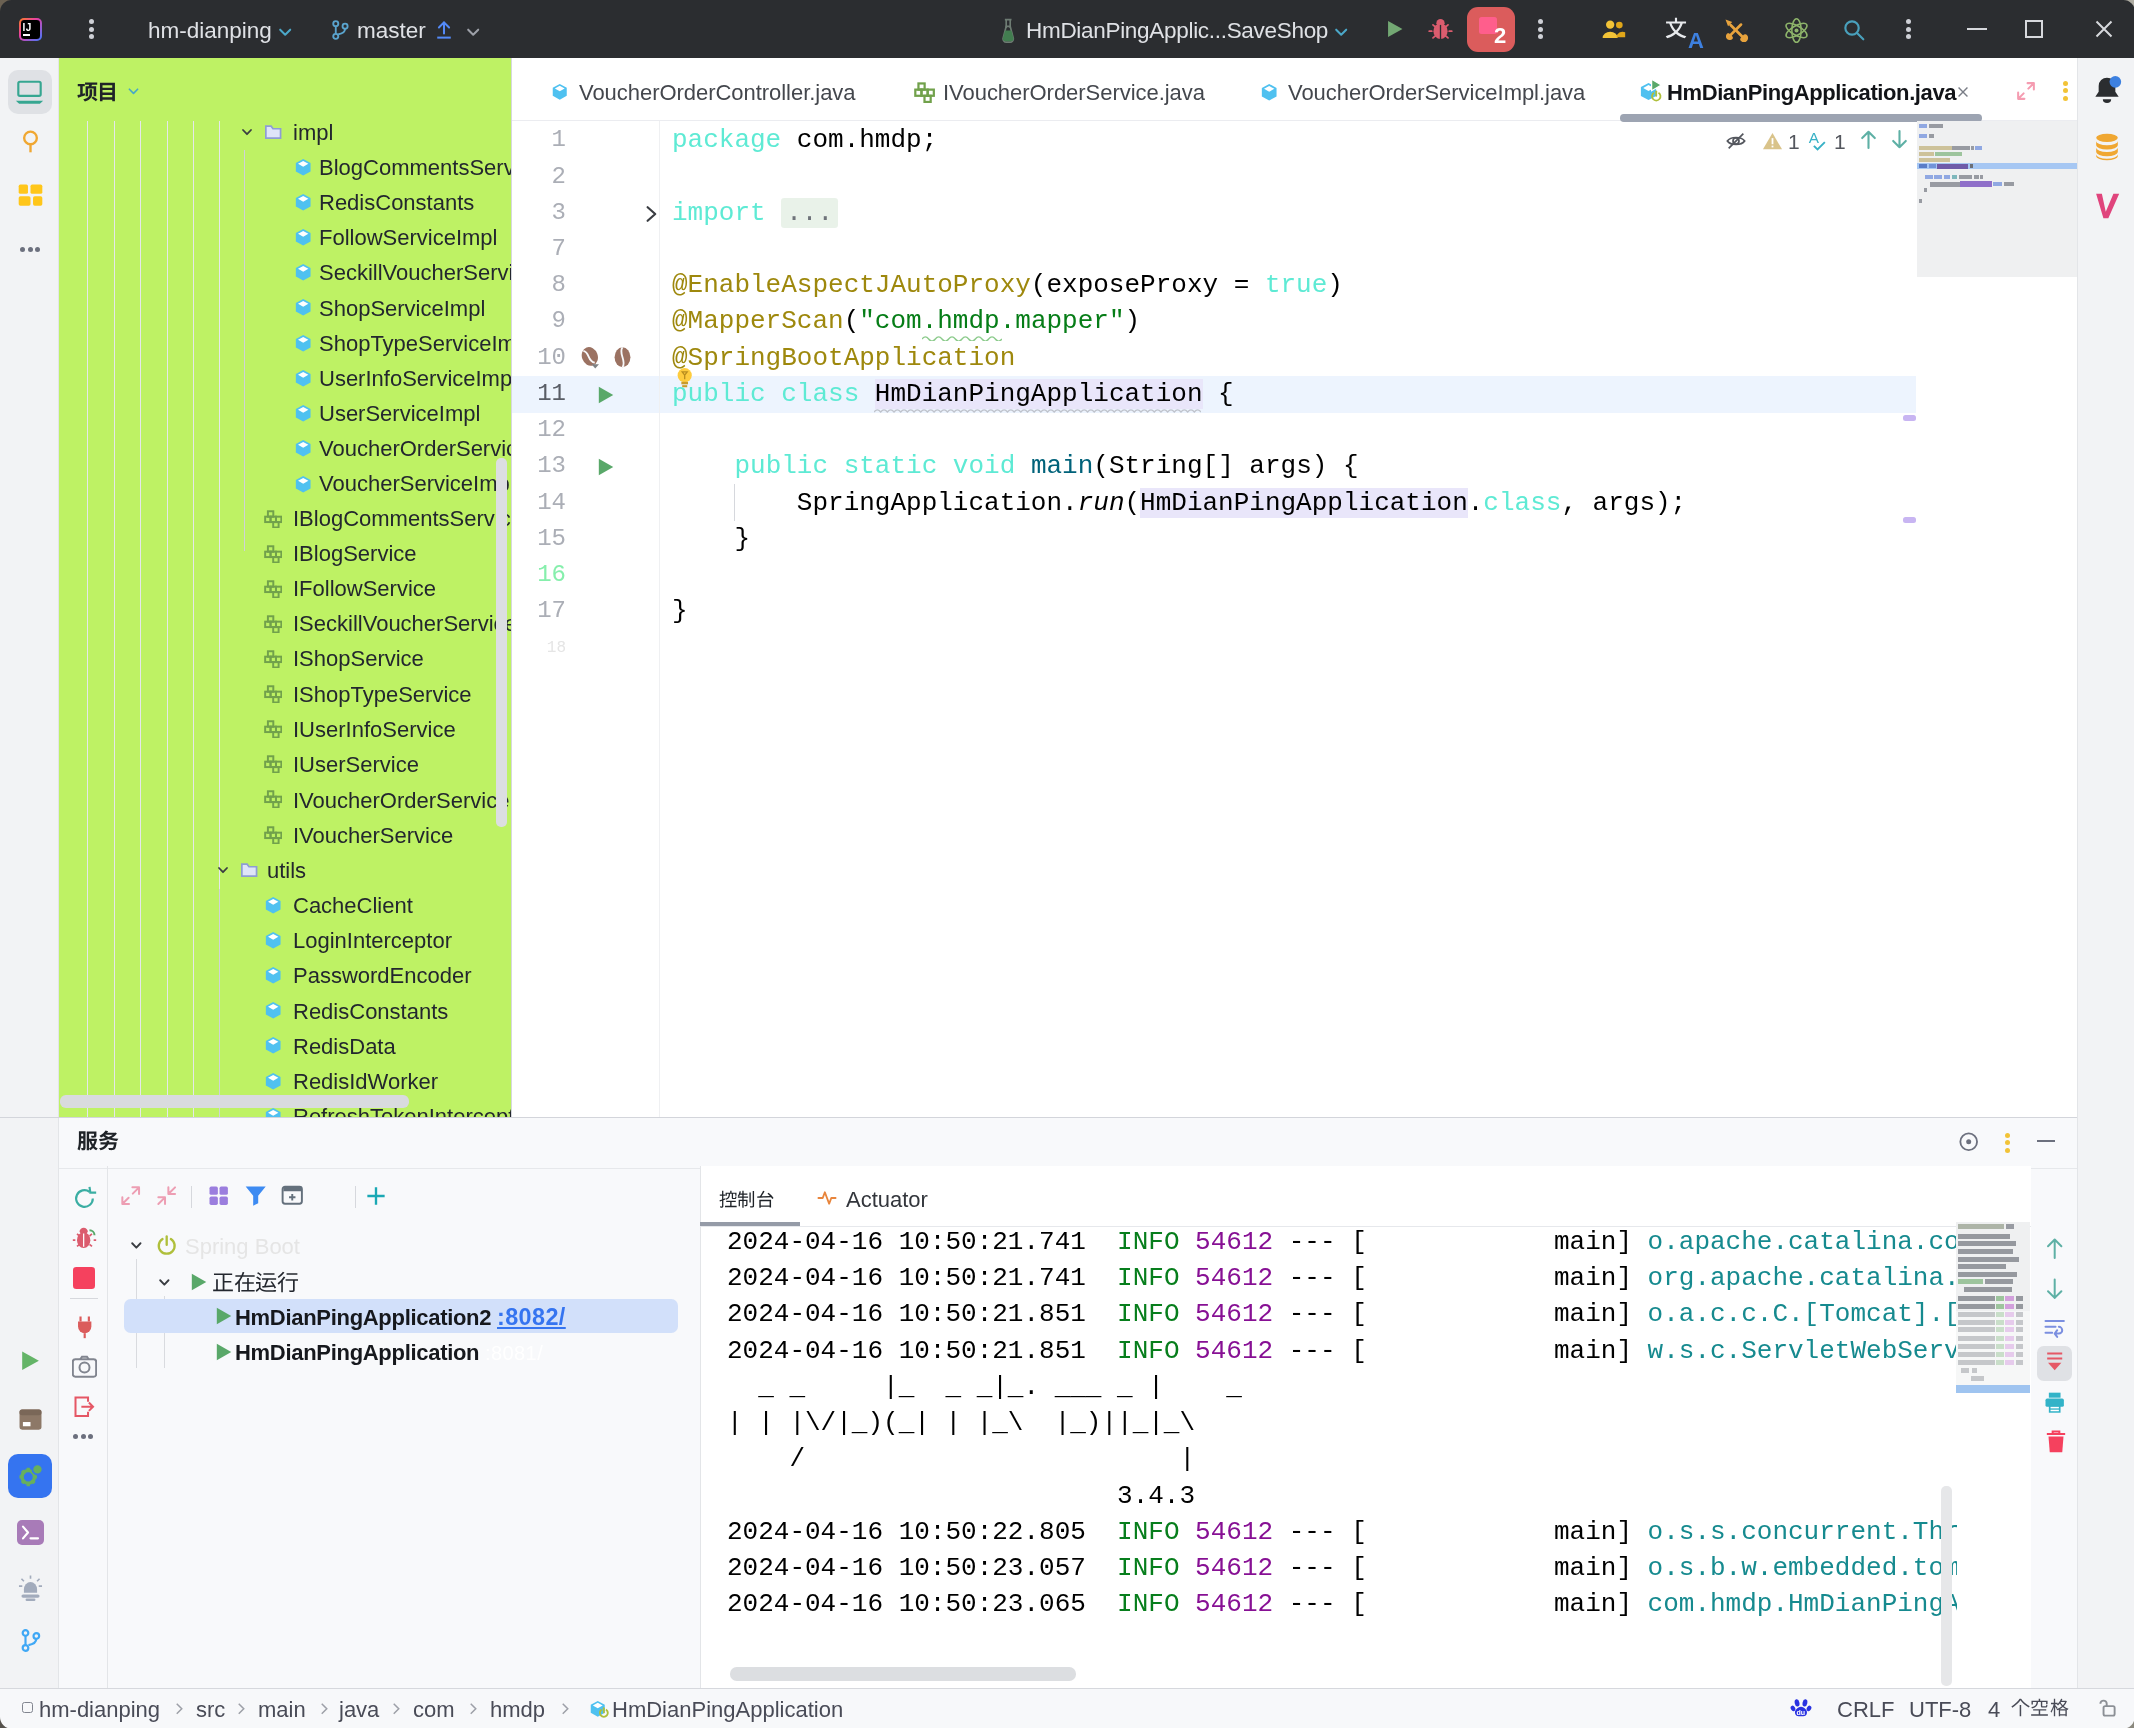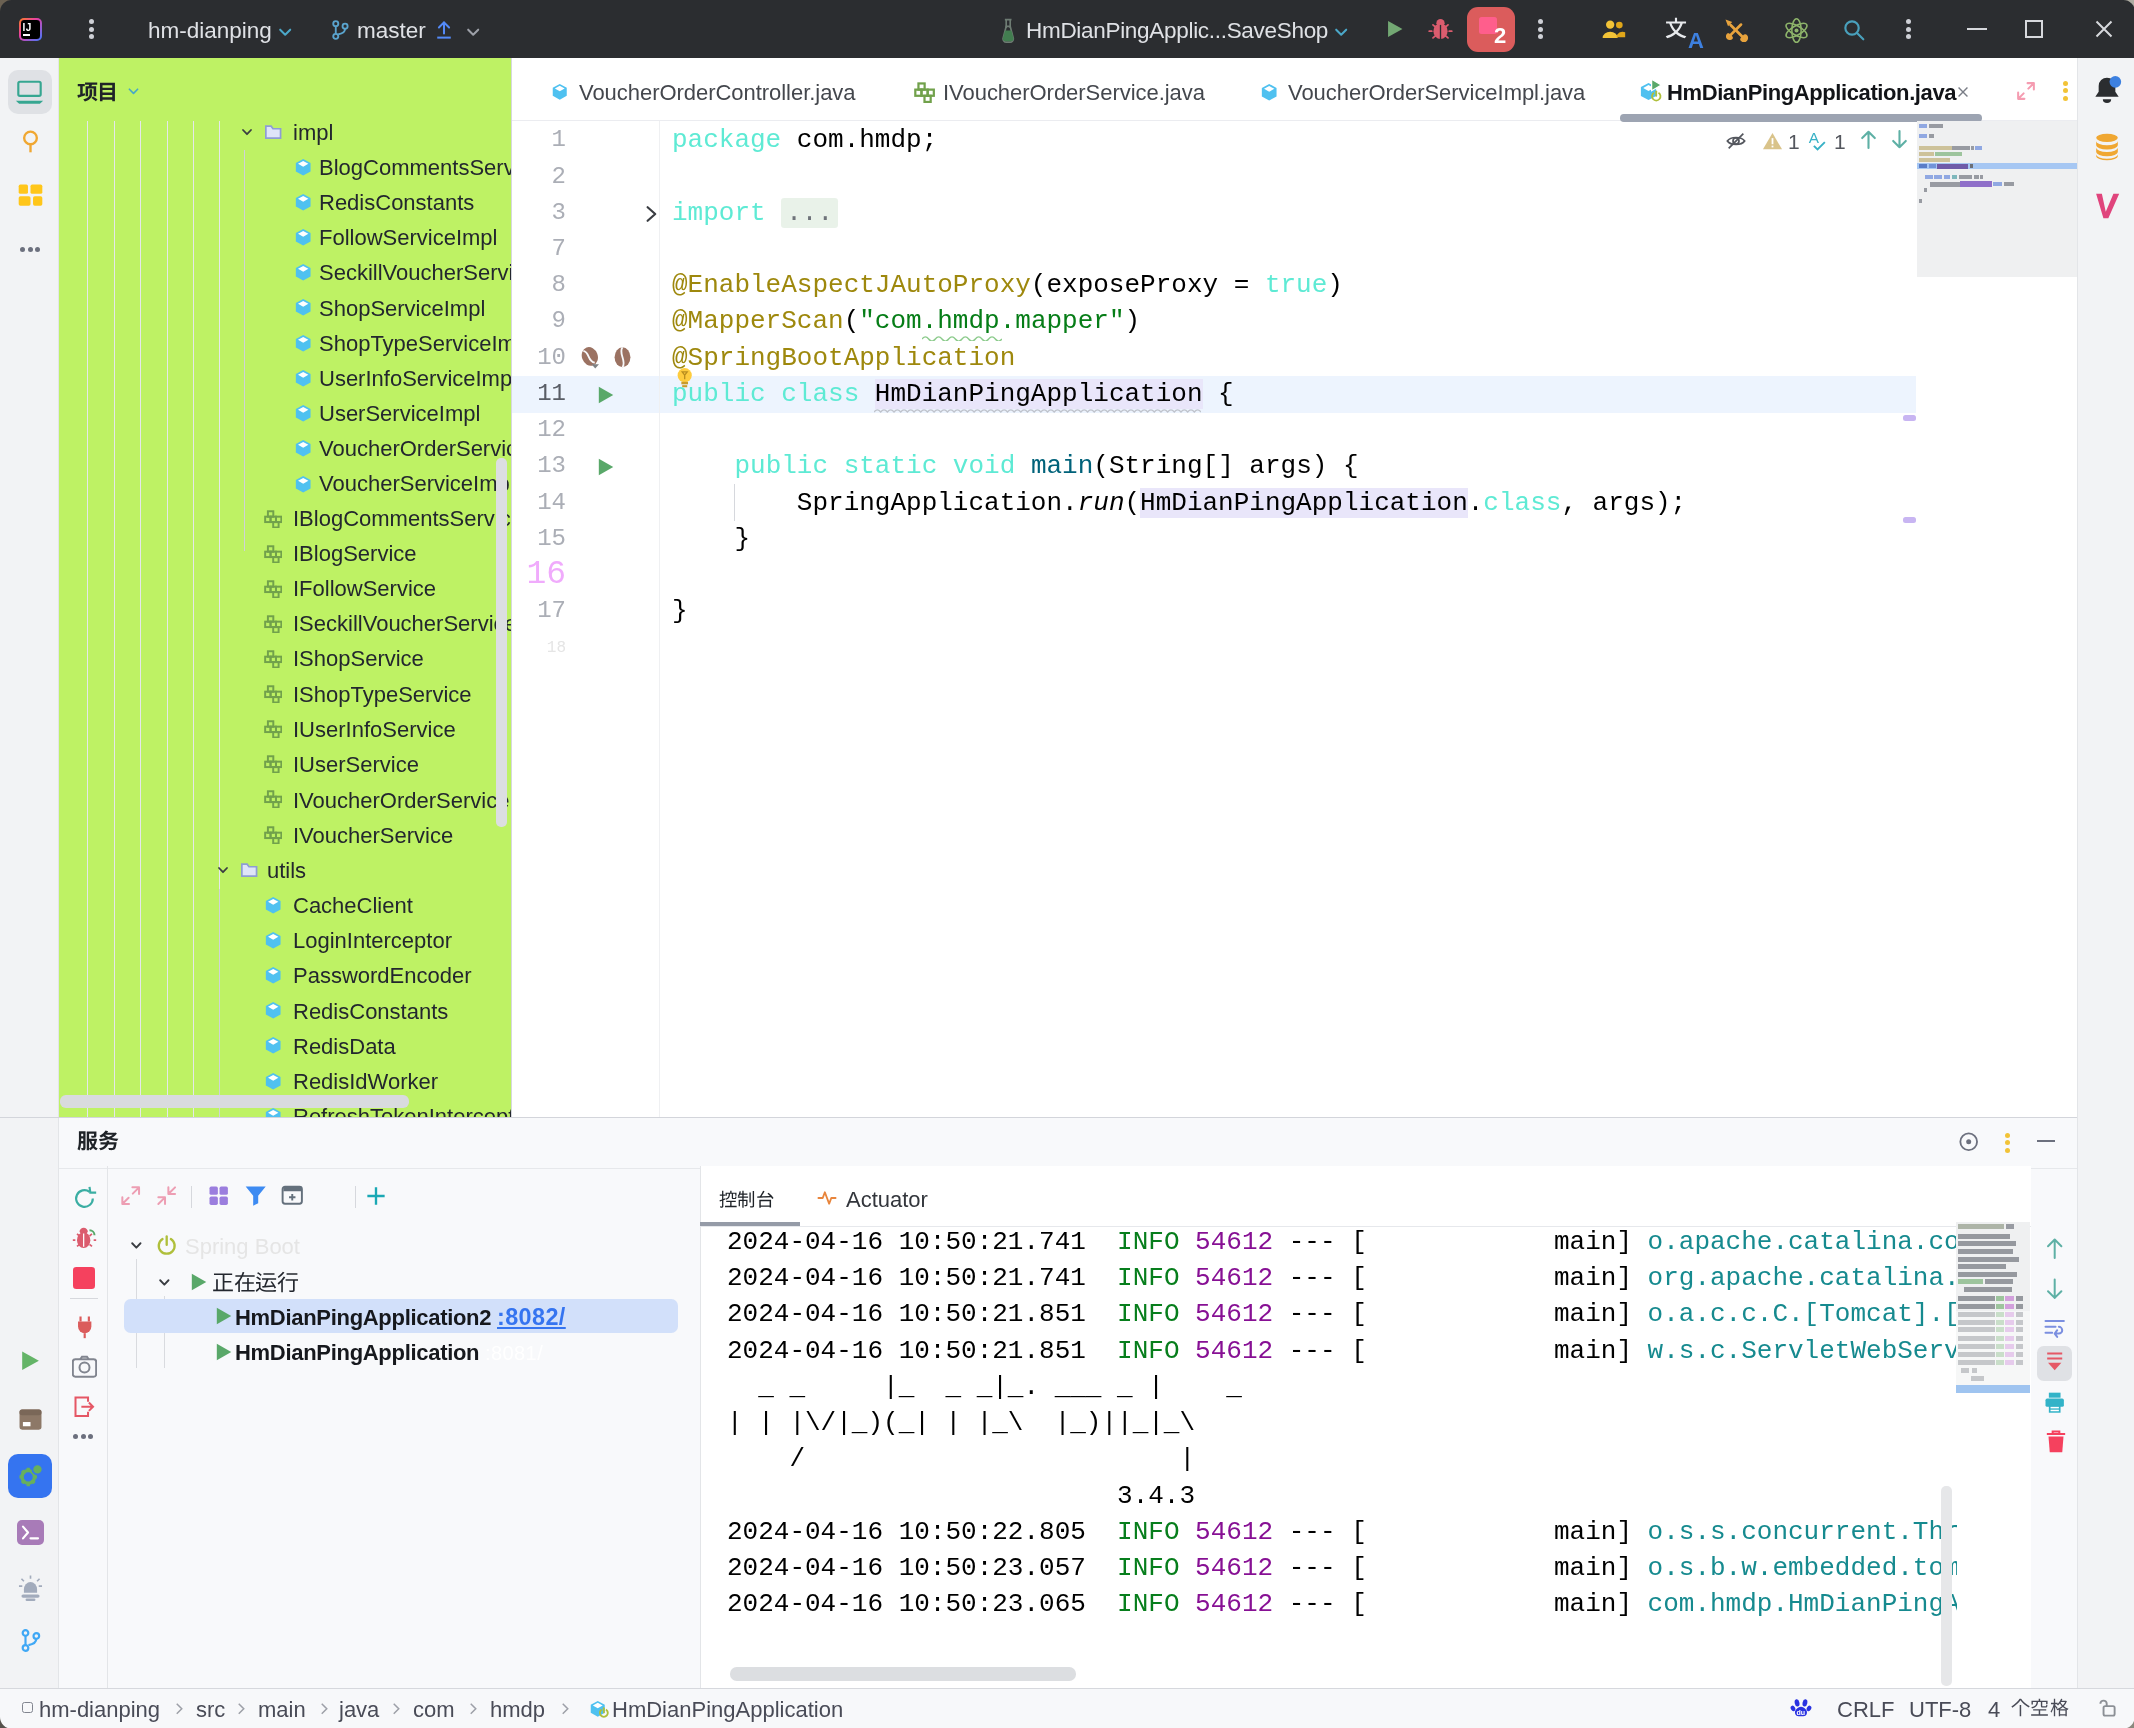--- a/index.html
+++ b/index.html
@@ -389,21 +389,21 @@
 <div class="a m" style="left:483px;top:195px;width:83px;text-align:right;color:#ABAEB6;font-size:24px">3</div>
 <div class="a m" style="left:483px;top:231px;width:83px;text-align:right;color:#ABAEB6;font-size:24px">7</div>
 <div class="a m" style="left:483px;top:267px;width:83px;text-align:right;color:#ABAEB6;font-size:24px">8</div>
 <div class="a m" style="left:483px;top:303px;width:83px;text-align:right;color:#ABAEB6;font-size:24px">9</div>
 <div class="a m" style="left:483px;top:340px;width:83px;text-align:right;color:#ABAEB6;font-size:24px">10</div>
 <div class="a m" style="left:483px;top:376px;width:83px;text-align:right;color:#595D66;font-size:24px">11</div>
 <div class="a m" style="left:483px;top:412px;width:83px;text-align:right;color:#ABAEB6;font-size:24px">12</div>
 <div class="a m" style="left:483px;top:448px;width:83px;text-align:right;color:#ABAEB6;font-size:24px">13</div>
 <div class="a m" style="left:483px;top:485px;width:83px;text-align:right;color:#ABAEB6;font-size:24px">14</div>
 <div class="a m" style="left:483px;top:521px;width:83px;text-align:right;color:#ABAEB6;font-size:24px">15</div>
-<div class="a m" style="left:483px;top:557px;width:83px;text-align:right;color:#f0abfc;font-size:33px">16</div>
+<div class="a m" style="left:483px;top:557px;width:83px;text-align:right;color:#86efac;font-size:24px">16</div>
 <div class="a m" style="left:483px;top:593px;width:83px;text-align:right;color:#ABAEB6;font-size:24px">17</div>
 <div class="a m" style="left:483px;top:630px;width:83px;text-align:right;color:#e5e5e5;font-size:16px">18</div>
 <svg class="a" style="left:579px;top:346px" width="22.5" height="22.5" viewBox="0 0 27 27">
     <ellipse cx="13" cy="12.5" rx="9.5" ry="11.5" fill="#9B7262" transform="rotate(-20 13 12.5)"></ellipse>
     <path d="M8 3.5 C15 8 8 17 16 21.5" stroke="#F7F8FA" stroke-width="2.2" fill="none" transform="rotate(-20 13 12.5)"></path>
     <path d="M15 22 l9 0 l-4.5 5 z" fill="#7F8285"></path>
   </svg>
 <svg class="a" style="left:612px;top:346px" width="21" height="22.5" viewBox="0 0 25 27">
     <ellipse cx="12.5" cy="13.5" rx="9.5" ry="12" fill="#9B7262"></ellipse>
     <path d="M12.5 1.5 C7 9 18 18 12.5 25.5" stroke="#F7F8FA" stroke-width="2.2" fill="none"></path>

